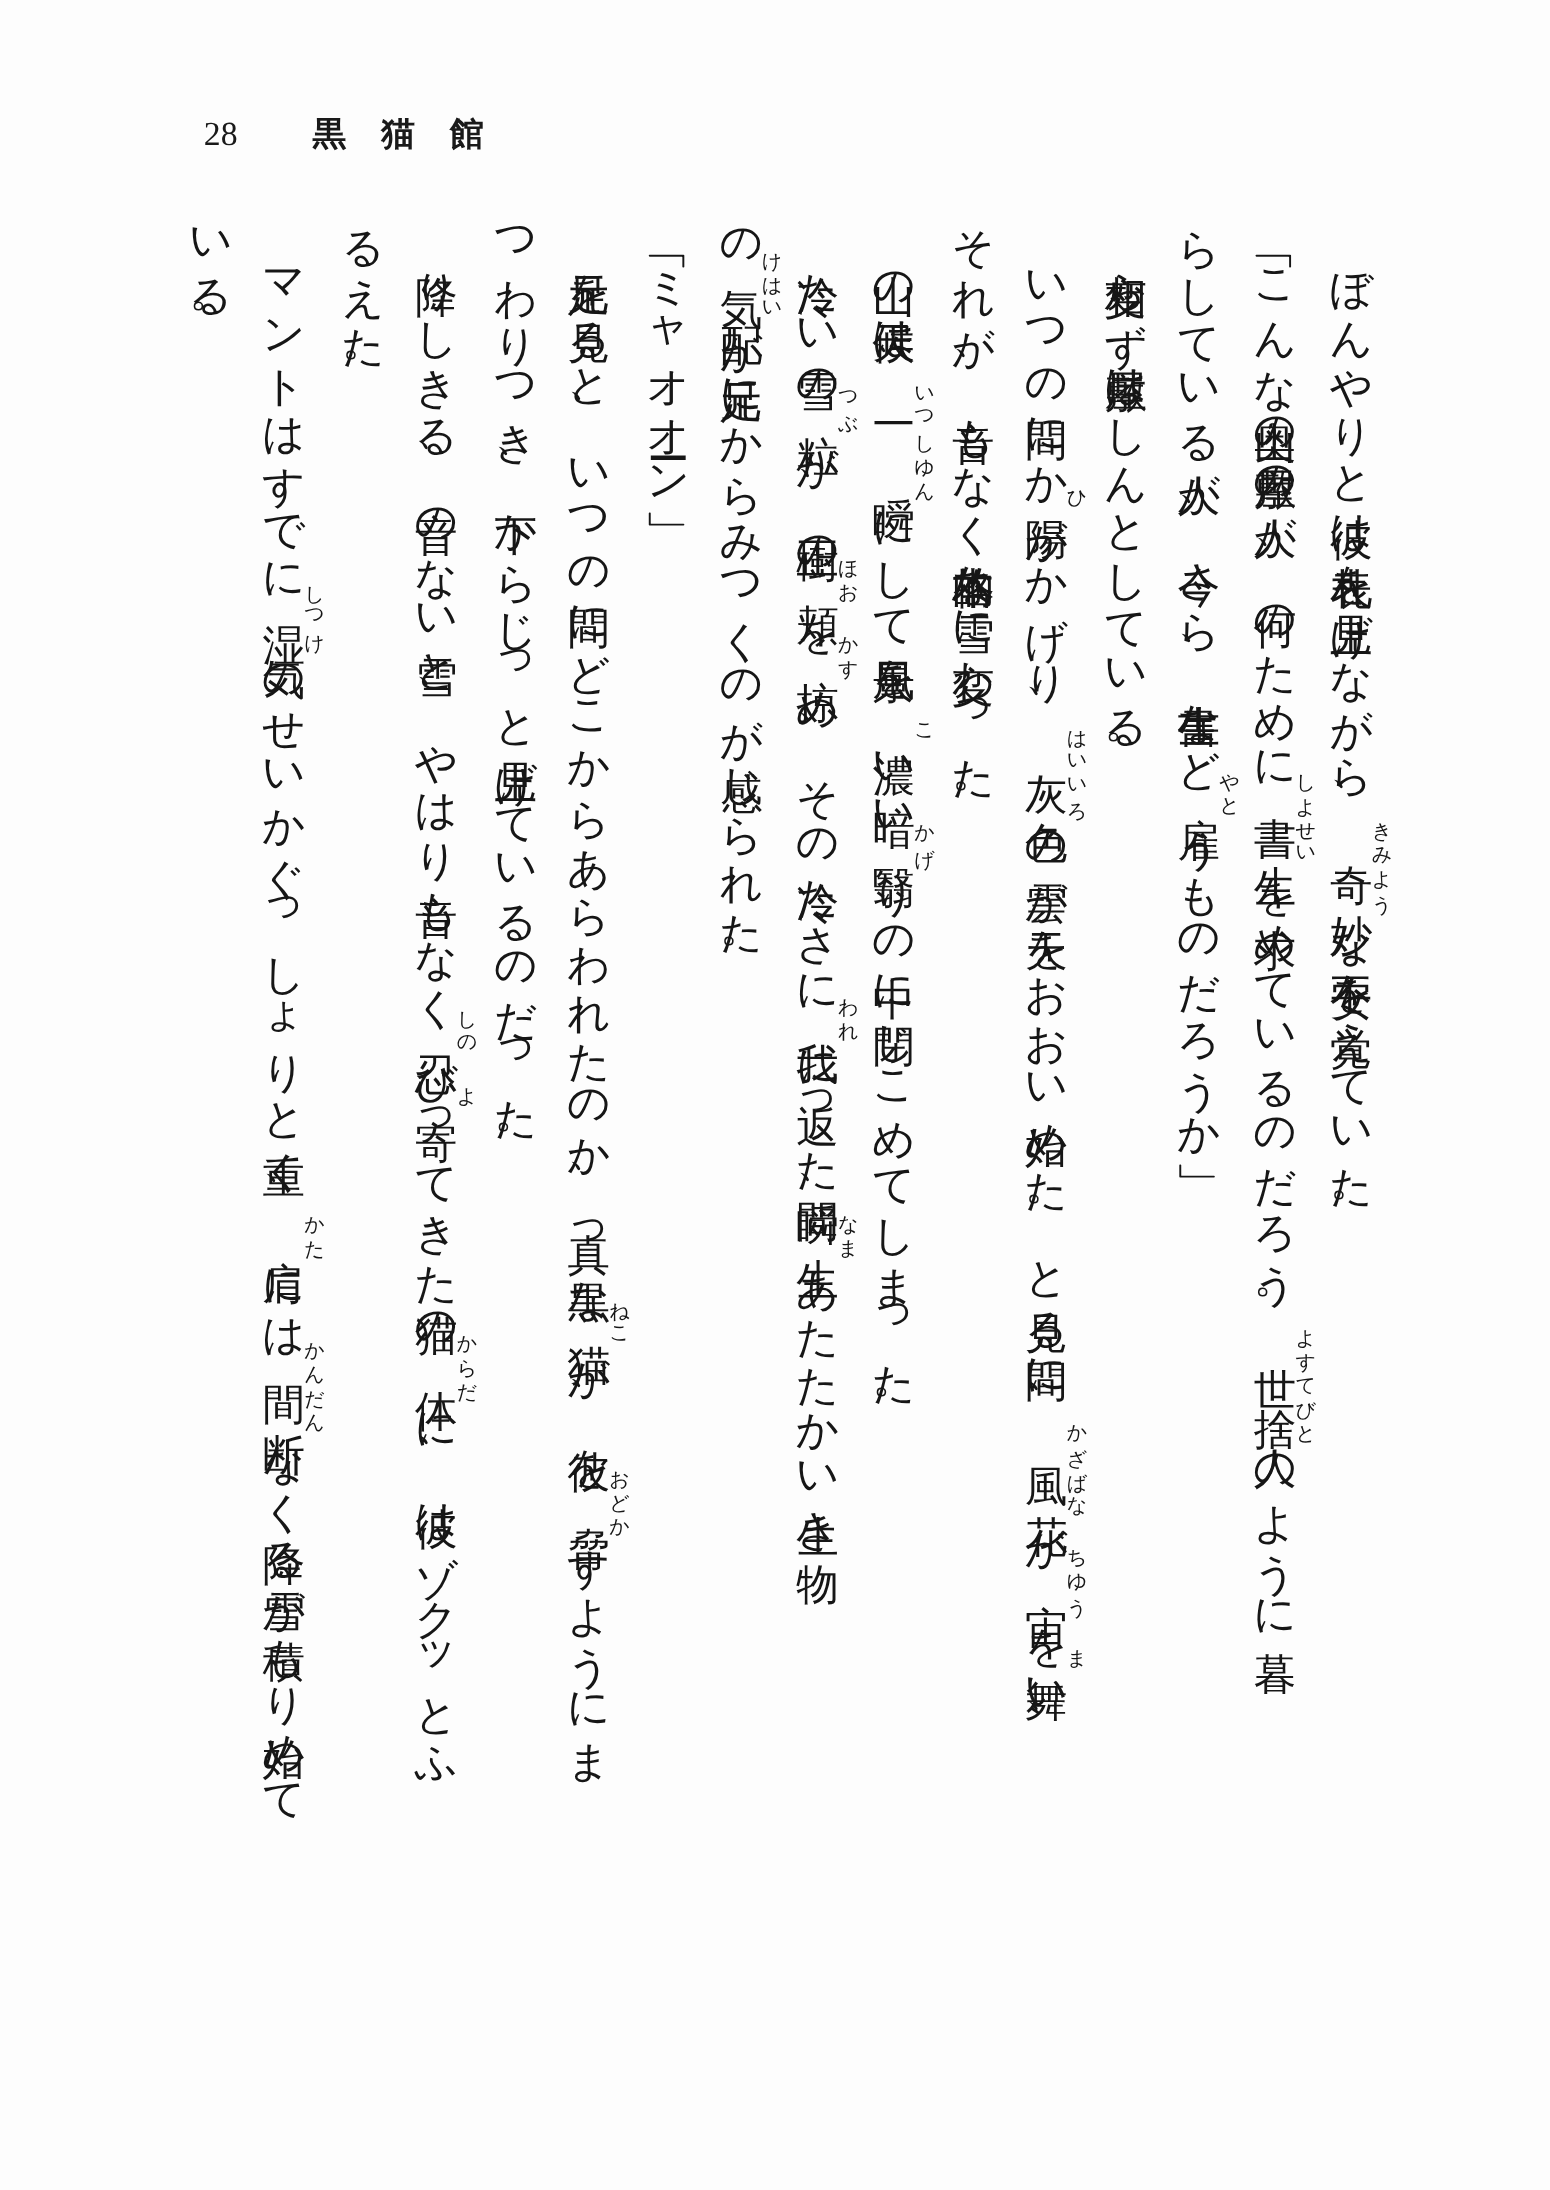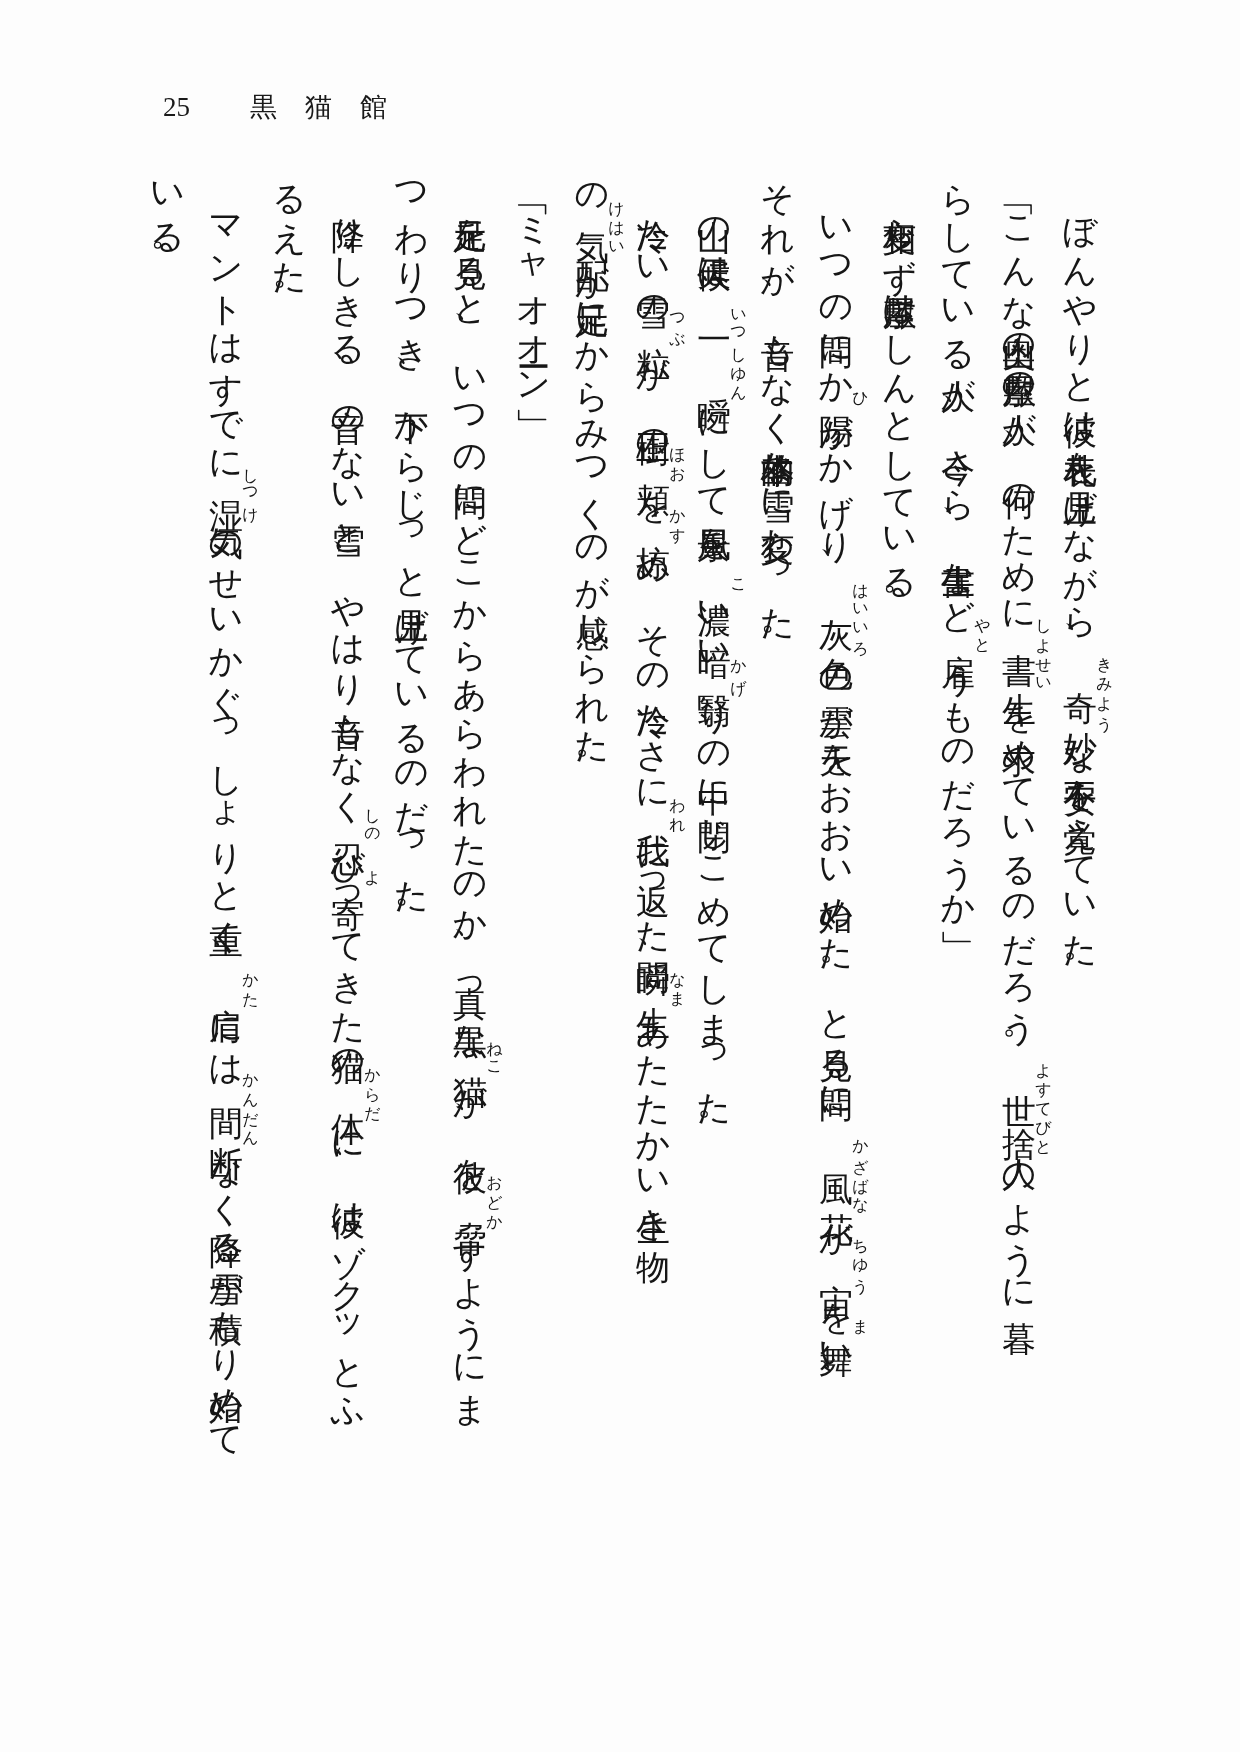--- a/index.html
+++ b/index.html
@@ -14,21 +14,21 @@
   
   .running-head {
     position: absolute;
     top: 90px; left: 163px;
     font-size: 27px;
     line-height: 34px;
     white-space: nowrap;
     color: #1a1a1a;
   }
   .page-number { display: inline-block; }
-  .chapter-title { display: inline-block; margin-left: 60px; letter-spacing: 28px; }
+  .chapter-title { display: inline-block; margin-left: 60px; letter-spacing: 28px; font-weight: bold; }
 
   
   .body-text {
     position: absolute;
     top: 160px;
     right: 127px;
     height: 1362px;
     writing-mode: vertical-rl;
     text-orientation: mixed;
     font-size: 34px;
@@ -48,21 +48,21 @@
     font-size: 16px;
     line-height: 1;
     letter-spacing: 1px;
     color: #161616;
   }
 </style>
 </head>
 <body>
 
 <div class="running-head">
-  <span class="page-number">25</span><span class="chapter-title">黒猫館</span>
+  <span class="page-number">28</span><span class="chapter-title">黒猫館</span>
 </div>
 
 <main class="body-text">
     <div class="para">
       <div class="line first">ぼんやりと彼は表札を見上げながら、<ruby>奇妙<rt>きみよう</rt></ruby>な不安を覚えていた。</div>
     </div>
     <div class="para">
       <div class="line first">「こんな山奥の屋敷の人が、何のために<ruby>書生<rt>しよせい</rt></ruby>を求めているのだろう。<ruby>世捨人<rt>よすてびと</rt></ruby>のように暮</div>
       <div class="line">らしている人が、今さら、書生など<ruby>雇<rt>やと</rt></ruby>うものだろうか」</div>
     </div>

